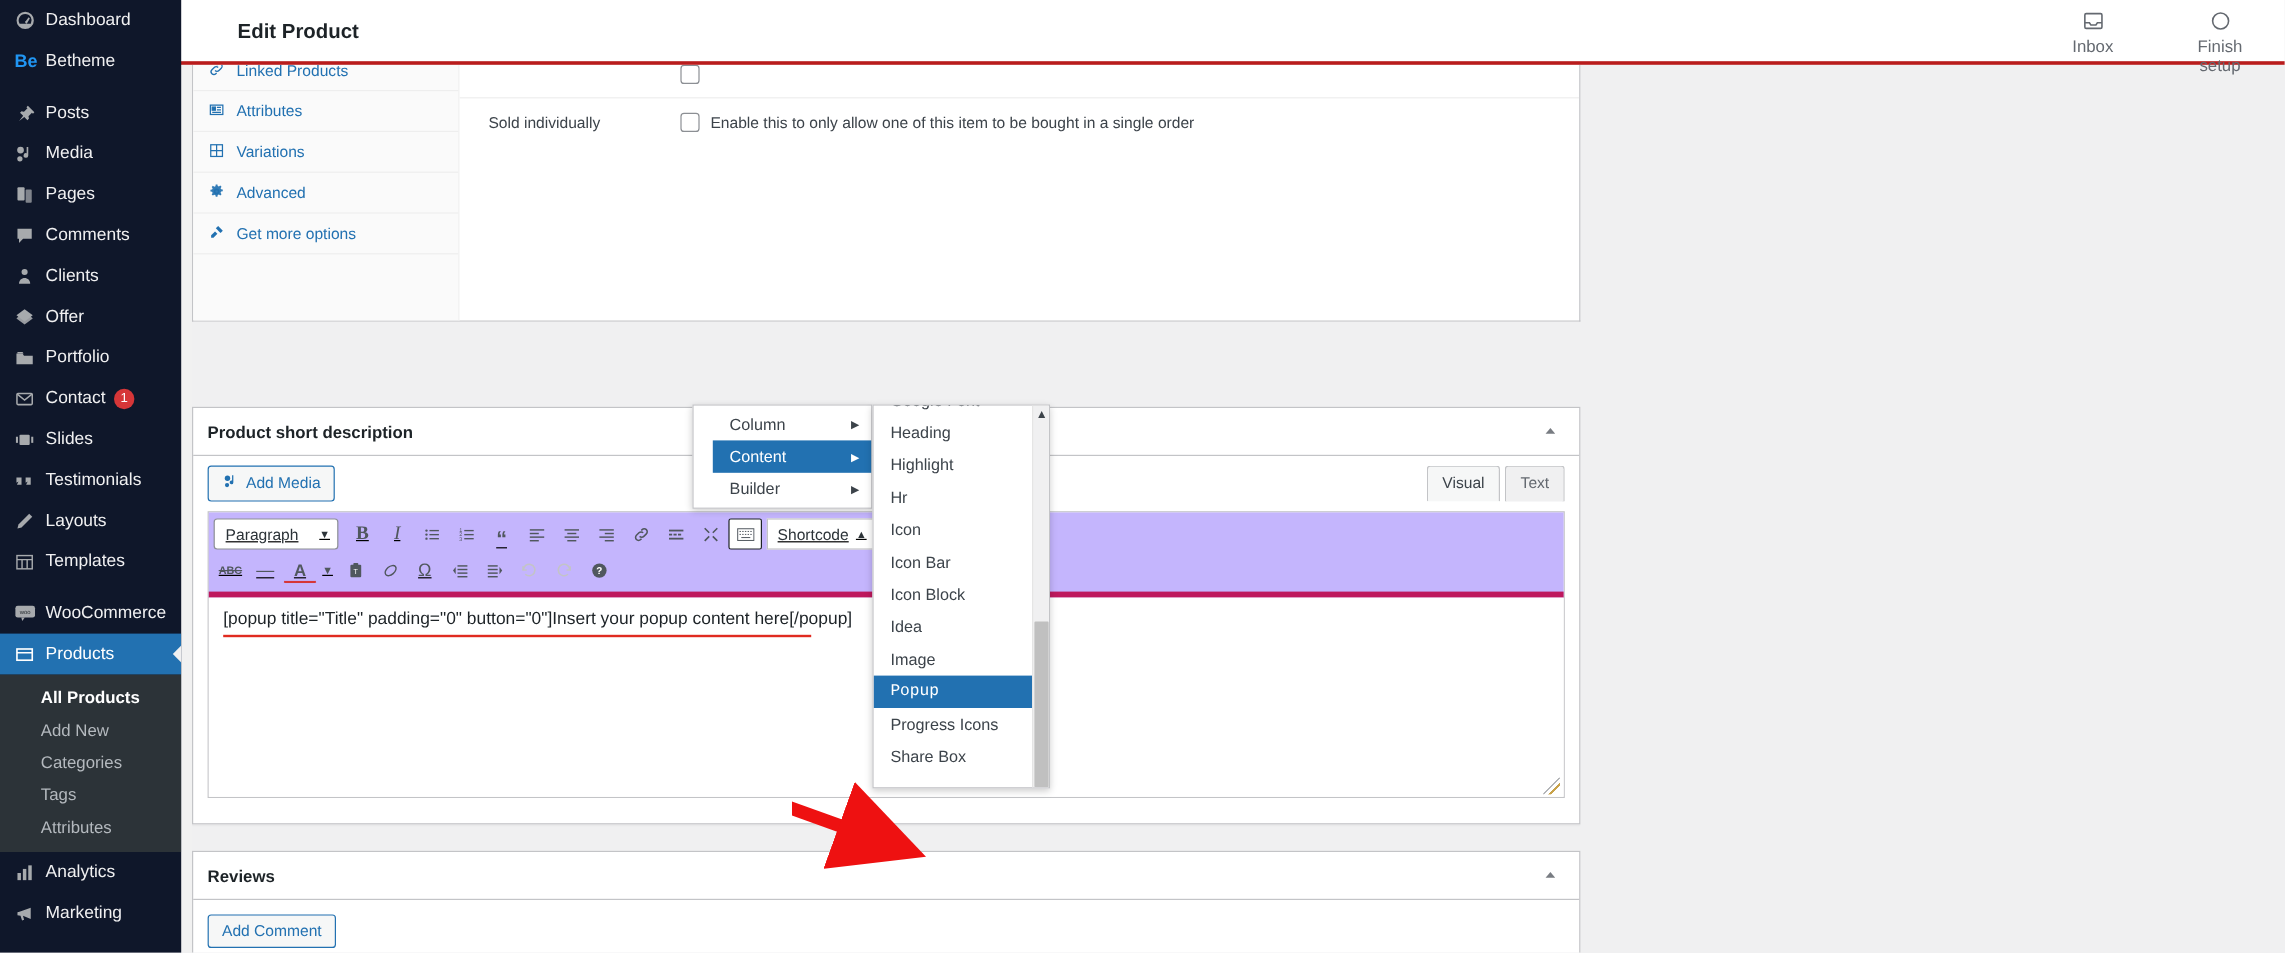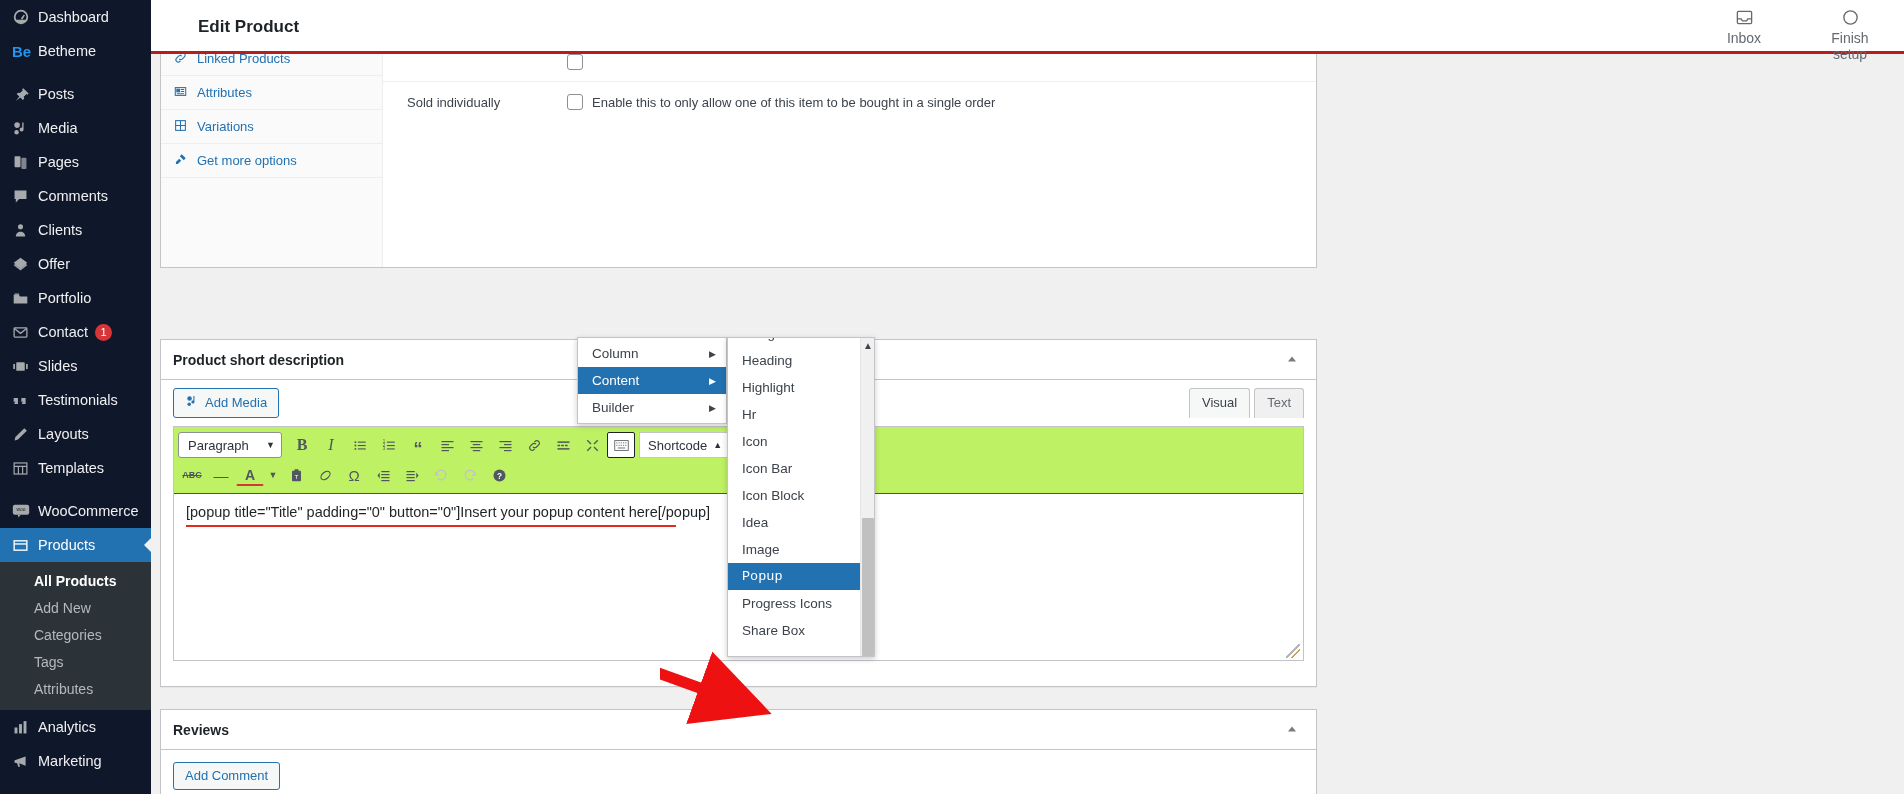--- a/index.html
+++ b/index.html
@@ -134,21 +134,21 @@
   .ed-tabs { position: absolute; right: 12px; top: 8px; display: flex; }
   .ed-tab {
     border: 1px solid #c3c4c7; border-bottom: none; background: #f0f0f1;
     font-size: 13px; color: #646970; padding: 6px 12px 7px 12px; cursor: pointer;
     margin-left: 4px; border-radius: 3px 3px 0 0;
   }
   .ed-tab.active { background: #f6f7f7; color: #3c434a; border-bottom: 1px solid #f6f7f7; }
 
   .editor-wrap { border: 1px solid #c3c4c7; margin-top: 8px; background: #fff; }
   .ed-toolbar {
-    background: #bef264; border-bottom: 1px solid #be185d; padding: 3px 4px;
+    background: #c4b5fd; border-bottom: 5px solid #be185d; padding: 3px 4px; text-decoration: underline;
   }
   .tb-row { display: flex; align-items: center; gap: 1px; min-height: 30px; }
   .tb-btn {
     width: 28px; height: 26px; display: flex; align-items: center;
     justify-content: center; color: #50575e; font-size: 14px; cursor: pointer;
     border: 1px solid transparent; border-radius: 2px;
   }
   .tb-btn.framed { border-color: #1d2327; background: #fff; }
   .tb-btn.disabled { color: #c3c4c7; }
   .tb-select {
@@ -184,21 +184,21 @@
   #rv-body { padding: 12px; }
 
   
   #sc-menu {
     position: absolute; left: 577px; top: 337px; width: 150px;
     background: #fff; border: 1px solid #c3c4c7;
     box-shadow: 0 2px 6px rgba(0,0,0,.2); z-index: 60; padding: 2px 0;
   }
   .sc-item {
     height: 27px; display: flex; align-items: center; justify-content: space-between;
-    padding: 0 10px 0 14px; font-size: 13.5px; color: #3c434a; cursor: pointer;
+    padding: 0 10px 0 14px; font-size: 13.5px; color: #3c434a; cursor: pointer; margin-left: 16px;
   }
   .sc-item.active { background: #2271b1; color: #fff; }
   .sc-item .caret { font-size: 9px; }
 
   #sc-submenu {
     position: absolute; left: 727px; top: 337px; width: 148px;
     height: 320px; background: #fff; border: 1px solid #c3c4c7;
     box-shadow: 0 2px 6px rgba(0,0,0,.2); z-index: 61; overflow: hidden;
   }
   .sub-list { position: absolute; left: 0; top: -18px; width: 134px; }
@@ -463,20 +463,29 @@
         <span>Attributes</span>
       </div>
       <div class="pd-tab">
         <span class="pd-ic">
           <svg width="13" height="13" viewBox="0 0 20 20" fill="none" stroke="currentColor" stroke-width="1.6">
               <rect x="2.5" y="2.5" width="15" height="15"></rect>
               <path d="M10 2.5v15M2.5 10h15"></path>
             </svg>
         </span>
         <span>Variations</span>
+      </div>
+      <div class="pd-tab">
+        <span class="pd-ic">
+          <svg width="13" height="13" viewBox="0 0 20 20" fill="currentColor">
+              <path d="M10 6.4a3.6 3.6 0 100 7.2 3.6 3.6 0 000-7.2zm0 2a1.6 1.6 0 110 3.2 1.6 1.6 0 010-3.2z"></path>
+              <path d="M8.9 1h2.2l.35 2.1 1.55.64 1.75-1.2 1.56 1.56-1.2 1.75.64 1.55L17.9 7.7v2.2l-2.15.35-.64 1.55 1.2 1.75-1.56 1.56-1.75-1.2-1.55.64L11.1 17h-2.2l-.35-2.15-1.55-.64-1.75 1.2L3.69 13.85l1.2-1.75L4.25 10.5 2.1 10.15V7.95l2.15-.35.64-1.55-1.2-1.75L5.25 2.73 7 3.93l1.55-.64z" fill-opacity=".92"></path>
+            </svg>
+        </span>
+        <span>Advanced</span>
       </div>
       <div class="pd-tab">
         <span class="pd-ic">
           <svg width="13" height="13" viewBox="0 0 20 20" fill="currentColor">
               <path d="M3 14l5-5 3 3-5 5H3z"></path>
               <path d="M12 2l6 6-3 3-6-6z"></path>
             </svg>
         </span>
         <span>Get more options</span>
       </div>

